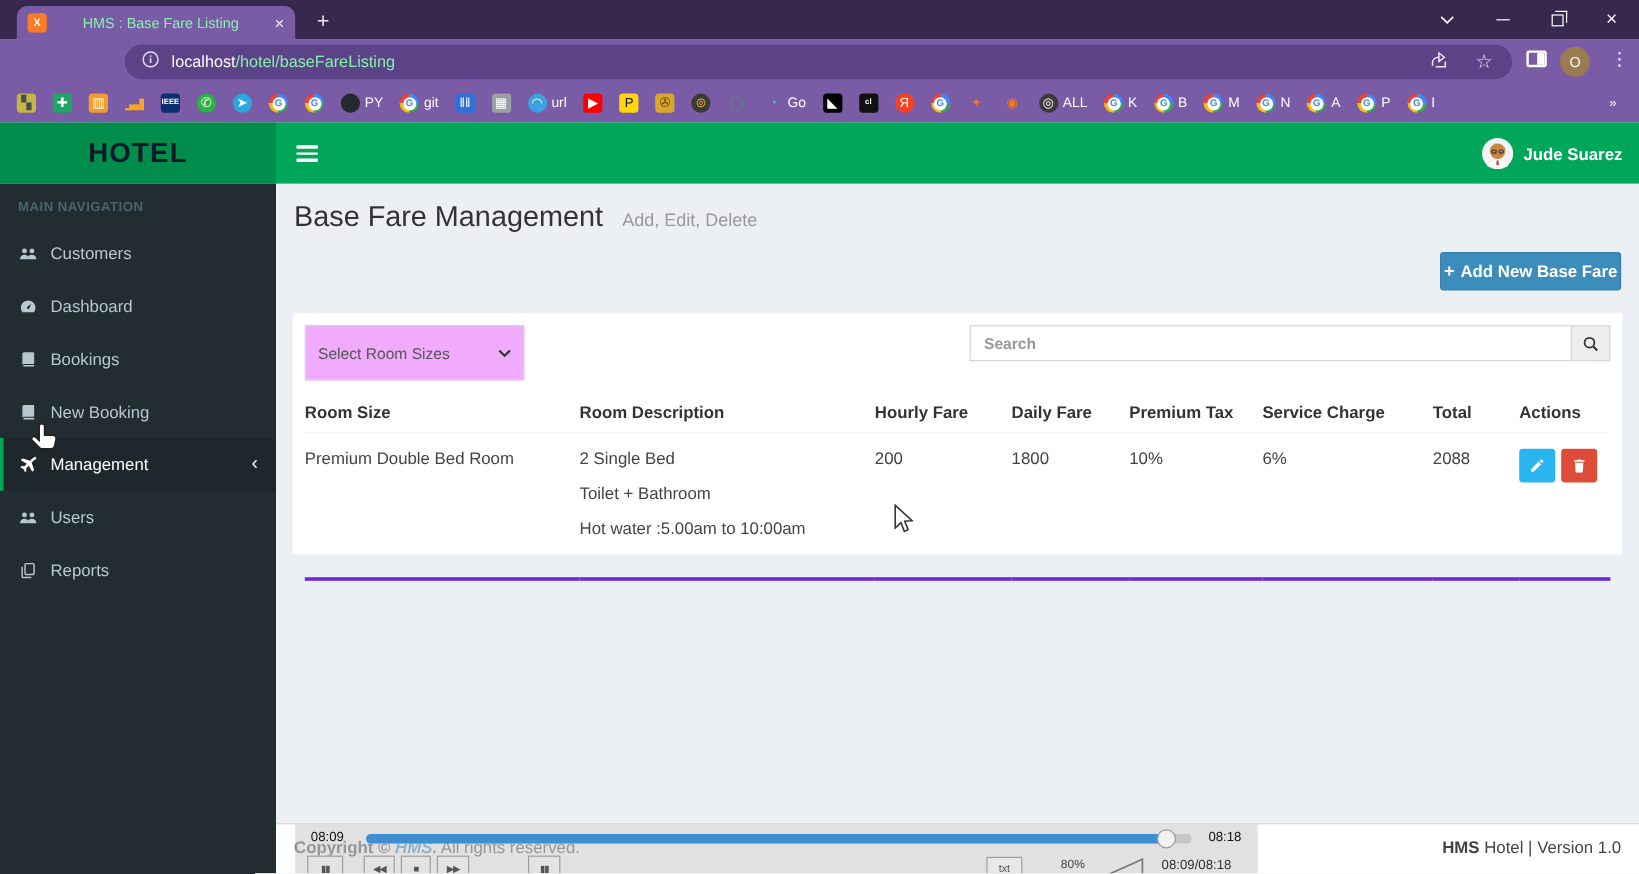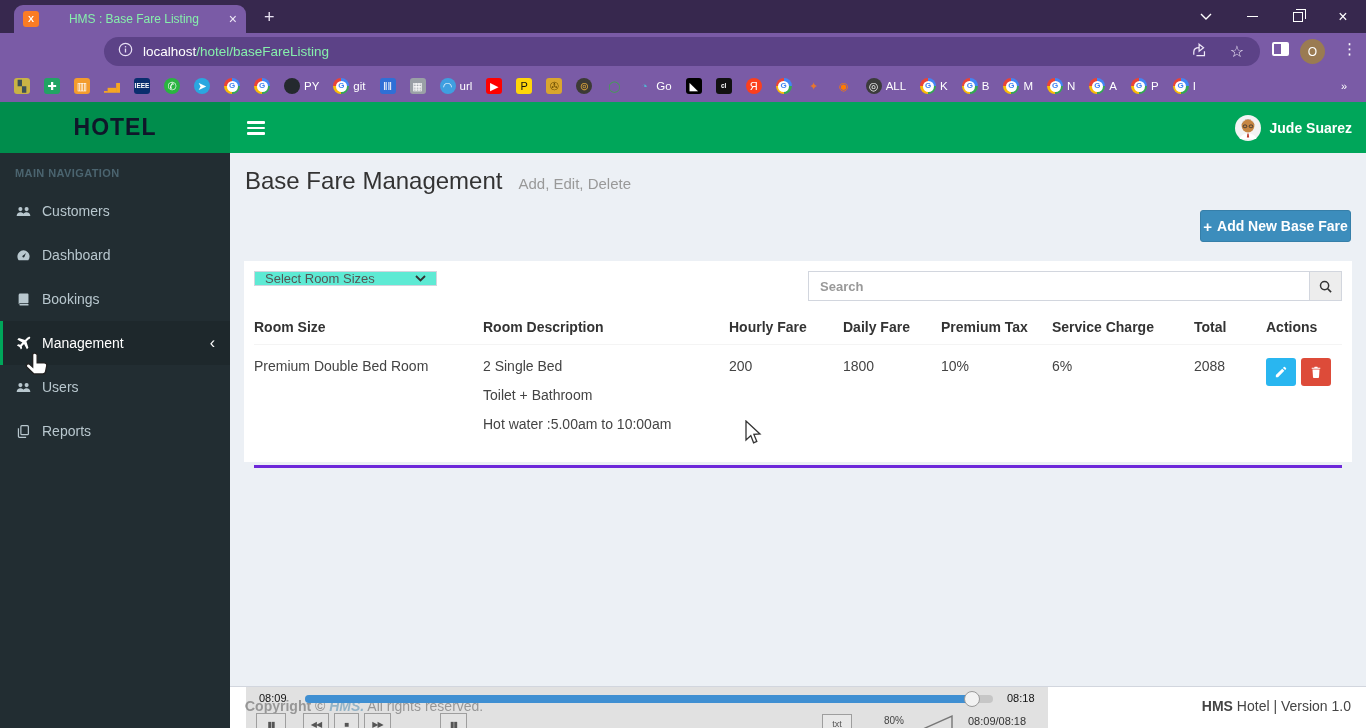--- a/index.html
+++ b/index.html
@@ -67,22 +67,22 @@
   
   .page-title { position:absolute; left:245px; top:167px; font-size:24px; color:#333; font-weight:400; }
   .page-subtitle { font-size:15px; color:#999; margin-left:16px; font-weight:400; }
   .add-btn { position:absolute; left:1200px; top:210px; width:151px; height:32px; background:#3c8dbc;
            border:1px solid #367fa9; border-radius:3px; color:#fff; font-size:14px; font-weight:600;
            display:flex; align-items:center; justify-content:center; gap:5px; cursor:pointer; }
   .plus-ic { font-size:15px; font-weight:bold; }
 
   .panel { position:absolute; left:244px; top:261px; width:1108px; height:201px; background:#fff; padding:10px; }
   .filter-row { display:flex; justify-content:space-between; margin-bottom:9px; }
-  .room-select { width:183px; height:15px; border:1px solid #d2d6de; color:#555; font-size:13px;
-           display:flex; align-items:center; justify-content:space-between; padding:0 10px; background:#5eead4; cursor:pointer; }
+  .room-select { width:183px; height:46px; border:1px solid #d2d6de; color:#555; font-size:13px;
+           display:flex; align-items:center; justify-content:space-between; padding:0 10px; background:#f0abfc; cursor:pointer; }
   .search-group { display:flex; width:534px; height:30px; }
   .search-input { flex:1; border:1px solid #d2d6de; border-right:none; padding:0 11px; font-size:13px; color:#555; outline:none;font-weight:bold; }
   .search-input::placeholder { color:#999; }
   .search-btn { width:33px; border:1px solid #d2d6de; background:#ededed; display:flex; align-items:center; justify-content:center; cursor:pointer; }
 
   table.fares { width:100%; border-collapse:collapse; table-layout:fixed; }
   table.fares th { text-align:left; font-size:14px; color:#333; padding:9px 8px 9px 0; border-bottom:1px solid #f4f4f4; font-weight:bold; }
   table.fares td { font-size:14px; color:#444; padding:13px 8px 20px 0; vertical-align:top; border-bottom:3px solid #6d28d9; }
   .desc-cell p { margin:0 0 13px; }
   .actions-cell { display:flex; gap:5px; }
@@ -337,20 +337,29 @@
           <span class="nav-label">Dashboard</span>
         </div>
         <div class="nav-item">
           <span class="nav-ic">
             <svg viewBox="0 0 16 16" width="15" height="15" fill="currentColor">
               <path d="M4.4 1.6h7.9c.6 0 1 .4 1 1v8.6c0 .5-.4.9-1 .9H4.4c-.7 0-1.3.4-1.6 1V3.2c0-.9.7-1.6 1.6-1.6z"></path>
               <path d="M4.3 12.9h9v1.5h-9a.75.75 0 0 1 0-1.5z"></path>
             </svg>
           </span>
           <span class="nav-label">Bookings</span>
+        </div>
+        <div class="nav-item">
+          <span class="nav-ic">
+            <svg viewBox="0 0 16 16" width="15" height="15" fill="currentColor">
+              <path d="M4.4 1.6h7.9c.6 0 1 .4 1 1v8.6c0 .5-.4.9-1 .9H4.4c-.7 0-1.3.4-1.6 1V3.2c0-.9.7-1.6 1.6-1.6z"></path>
+              <path d="M4.3 12.9h9v1.5h-9a.75.75 0 0 1 0-1.5z"></path>
+            </svg>
+          </span>
+          <span class="nav-label">New Booking</span>
         </div>
         <div class="nav-item active">
           <span class="nav-ic">
             <svg viewBox="0 0 16 16" width="15" height="15" fill="currentColor">
               <path d="M15 1c-.6-.6-2.2.1-3.3 1.2L9.6 4.3 3 2.2 1.4 3.8l5.4 3-2.2 2.4-2.3-.3L1 10.2l2.8 1.4 1.4 2.8 1.3-1.3-.3-2.3 2.4-2.2 3 5.4 1.6-1.6-2.1-6.6 2.1-2.1C14.9 3.2 15.6 1.6 15 1z"></path>
             </svg>
           </span>
           <span class="nav-label">Management</span>
           <span class="nav-chevron">‹</span>
         </div>

